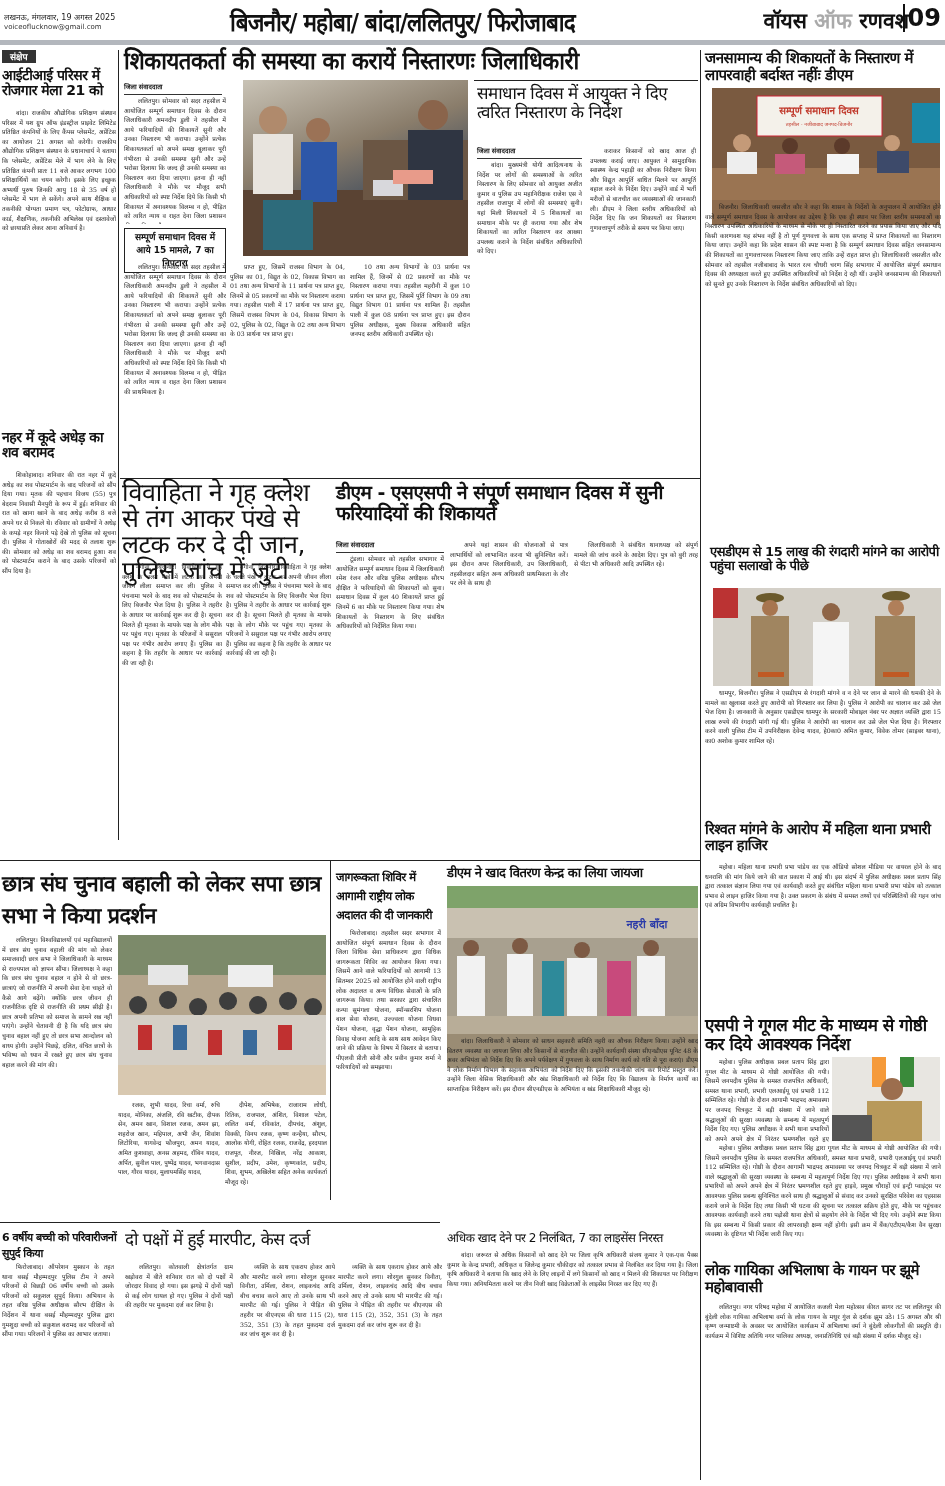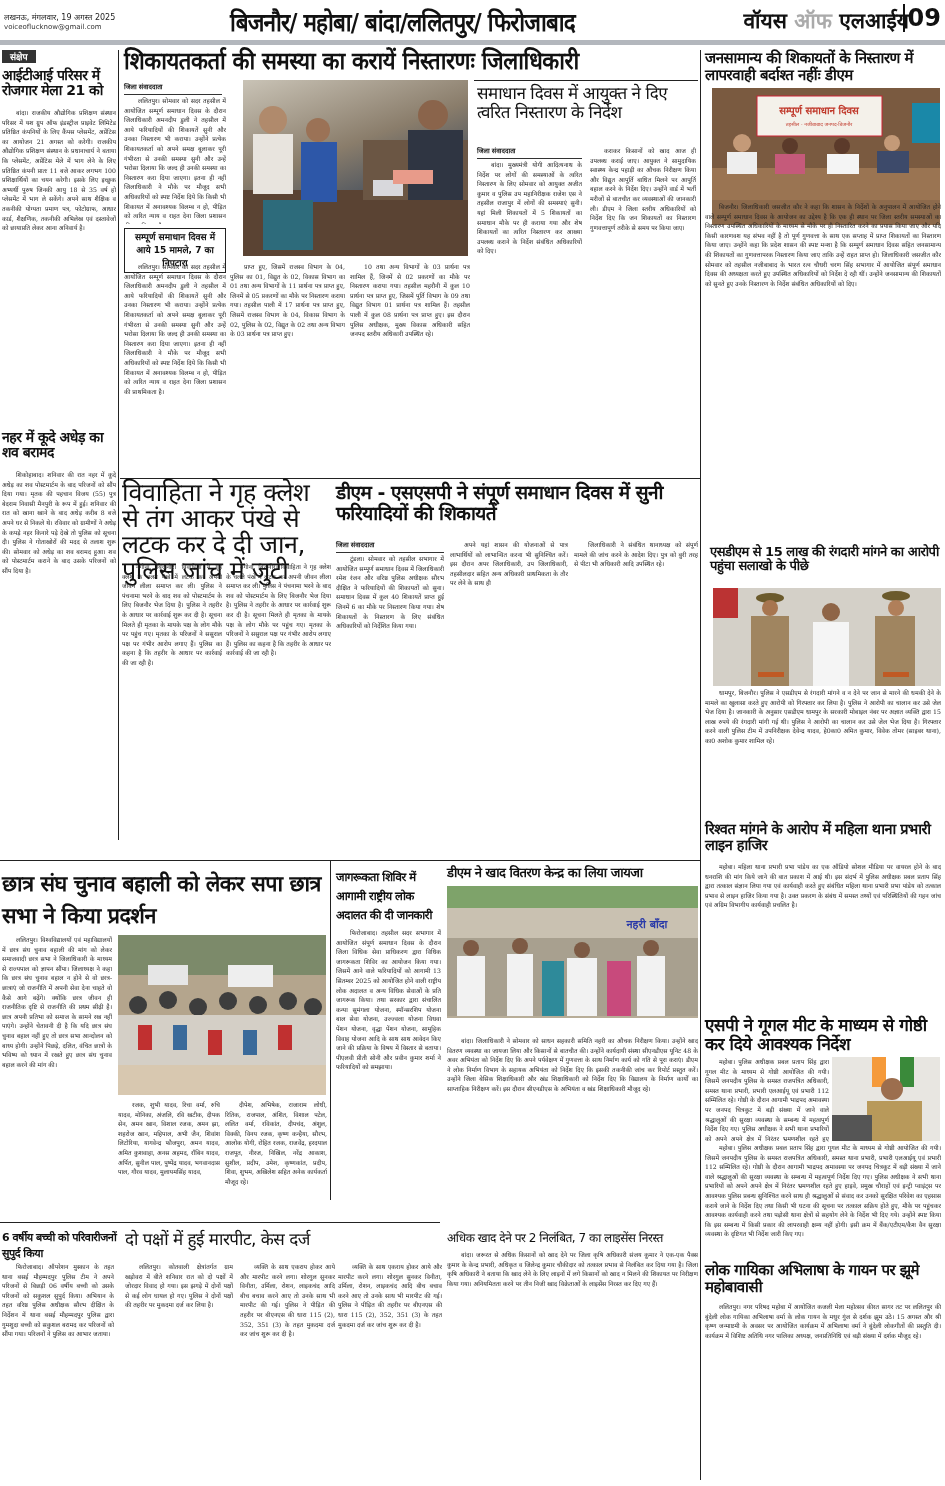--- a/index.html
+++ b/index.html
@@ -23,21 +23,21 @@
 .tag{position:absolute;background:#333;color:#fff;font-size:9px;font-weight:bold;padding:0 8px}
 .callout{position:absolute;border:1.5px solid #222;font-size:9px;font-weight:bold;text-align:center;line-height:13px;padding:2px}
 </style>
 </head>
 <body>
 
 <header class="masthead">
   <div class="mh-date">लखनऊ, मंगलवार, 19 अगस्त 2025</div>
   <div class="mh-email">voiceoflucknow@gmail.com</div>
   <div class="mh-title">बिजनौर/ महोबा/ बांदा/ललितपुर/ फिरोजाबाद</div>
-  <div class="mh-brand"><span>वॉयस </span><span class="lite">ऑफ </span><span>एलआईय</span></div>
+  <div class="mh-brand"><span>वॉयस </span><span class="lite">ऑफ </span><span>रणवश</span></div>
   <div class="mh-page">09</div>
   <div class="mh-rule"></div>
 </header>
 
 <div class="col-rule" style="left:118px;top:50px;height:790px"></div>
 <div class="col-rule" style="left:700px;top:50px;height:1430px"></div>
 <div class="col-rule" style="left:330px;top:860px;height:340px"></div>
 
 <div class="tag" style="left:2px;top:50px">संक्षेप</div>
 <div class="abs hl" style="left:2px;top:68px;width:114px;font-size:14px">आईटीआई परिसर में रोजगार मेला 21 को</div>
@@ -223,21 +223,21 @@
 <div class="abs body-text" style="left:225px;top:1100px;width:102px;height:112px">
     <p>दीपेश, अभिषेक, राजाराम लोधी, रितिक, राजपाल, अंशित, विशाल पटेल, ललित वर्मा, रविकांत, दीपचंद, अंशुल, विक्की, विनय रजक, कृष्ण कन्हैया, सौरभ, आलोक योगी, रोहित रजक, राजवेंद्र, हरदयाल राजपूत, नीरज, निखिल, नरेंद्र आकाश, सुशील, प्रदीप, उमेश, कृष्णकांत, प्रदीप, शिवा, शुभम, अखिलेश सहित अनेक कार्यकर्ता मौजूद रहे।</p>
   </div>
 
 <div class="abs hl" style="left:336px;top:868px;width:105px;font-size:11.5px;line-height:19px">जागरूकता शिविर में आगामी राष्ट्रीय लोक अदालत की दी जानकारी</div>
 <div class="abs body-text" style="left:336px;top:928px;width:105px;height:292px">
     <p>फिरोजाबाद। तहसील सदर सभागार में आयोजित संपूर्ण समाधान दिवस के दौरान जिला विधिक सेवा प्राधिकरण द्वारा विधिक जागरूकता शिविर का आयोजन किया गया। जिसमें आने वाले फरियादियों को आगामी 13 सितम्बर 2025 को आयोजित होने वाली राष्ट्रीय लोक अदालत व अन्य विधिक सेवाओं के प्रति जागरूक किया। तथा सरकार द्वारा संचालित कन्या सुमंगला योजना, स्पॉन्सरशिप योजना बाल सेवा योजना, उज्ज्वला योजना विधवा पेंशन योजना, वृद्धा पेंशन योजना, सामूहिक विवाह योजना आदि के साथ साथ आवेदन किए जाने की प्रक्रिया के विषय में विस्तार से बताया। पीएलवी प्रीती सोनी और प्रवीन कुमार शर्मा ने फरियादियों को समझाया।</p>
   </div>
 
 <div class="abs hl" style="left:447px;top:866px;width:252px;font-size:13px">डीएम ने खाद वितरण केन्द्र का लिया जायजा</div>
-<div class="photo" style="left:447px;top:886px;width:251px;height:132px;background:#9a8c74">
+<div class="photo" style="left:447px;top:886px;width:251px;height:182px;background:#9a8c74">
   <svg width="251" height="148">
     <rect x="0" y="0" width="251" height="148" fill="#a8a08f"></rect>
     <rect x="0" y="0" width="251" height="22" fill="#7ea36a"></rect>
     <rect x="0" y="22" width="251" height="30" fill="#c9c1b1"></rect>
     <text x="200" y="42" font-size="11" fill="#2a3aa8" font-weight="bold" text-anchor="middle">नहरी बाँदा</text>
     <g fill="#f2f2f2">
         <rect x="10" y="70" width="28" height="60"></rect>
         <rect x="60" y="68" width="26" height="62"></rect>
         <rect x="120" y="72" width="30" height="58"></rect>
         <rect x="190" y="70" width="28" height="60"></rect>

